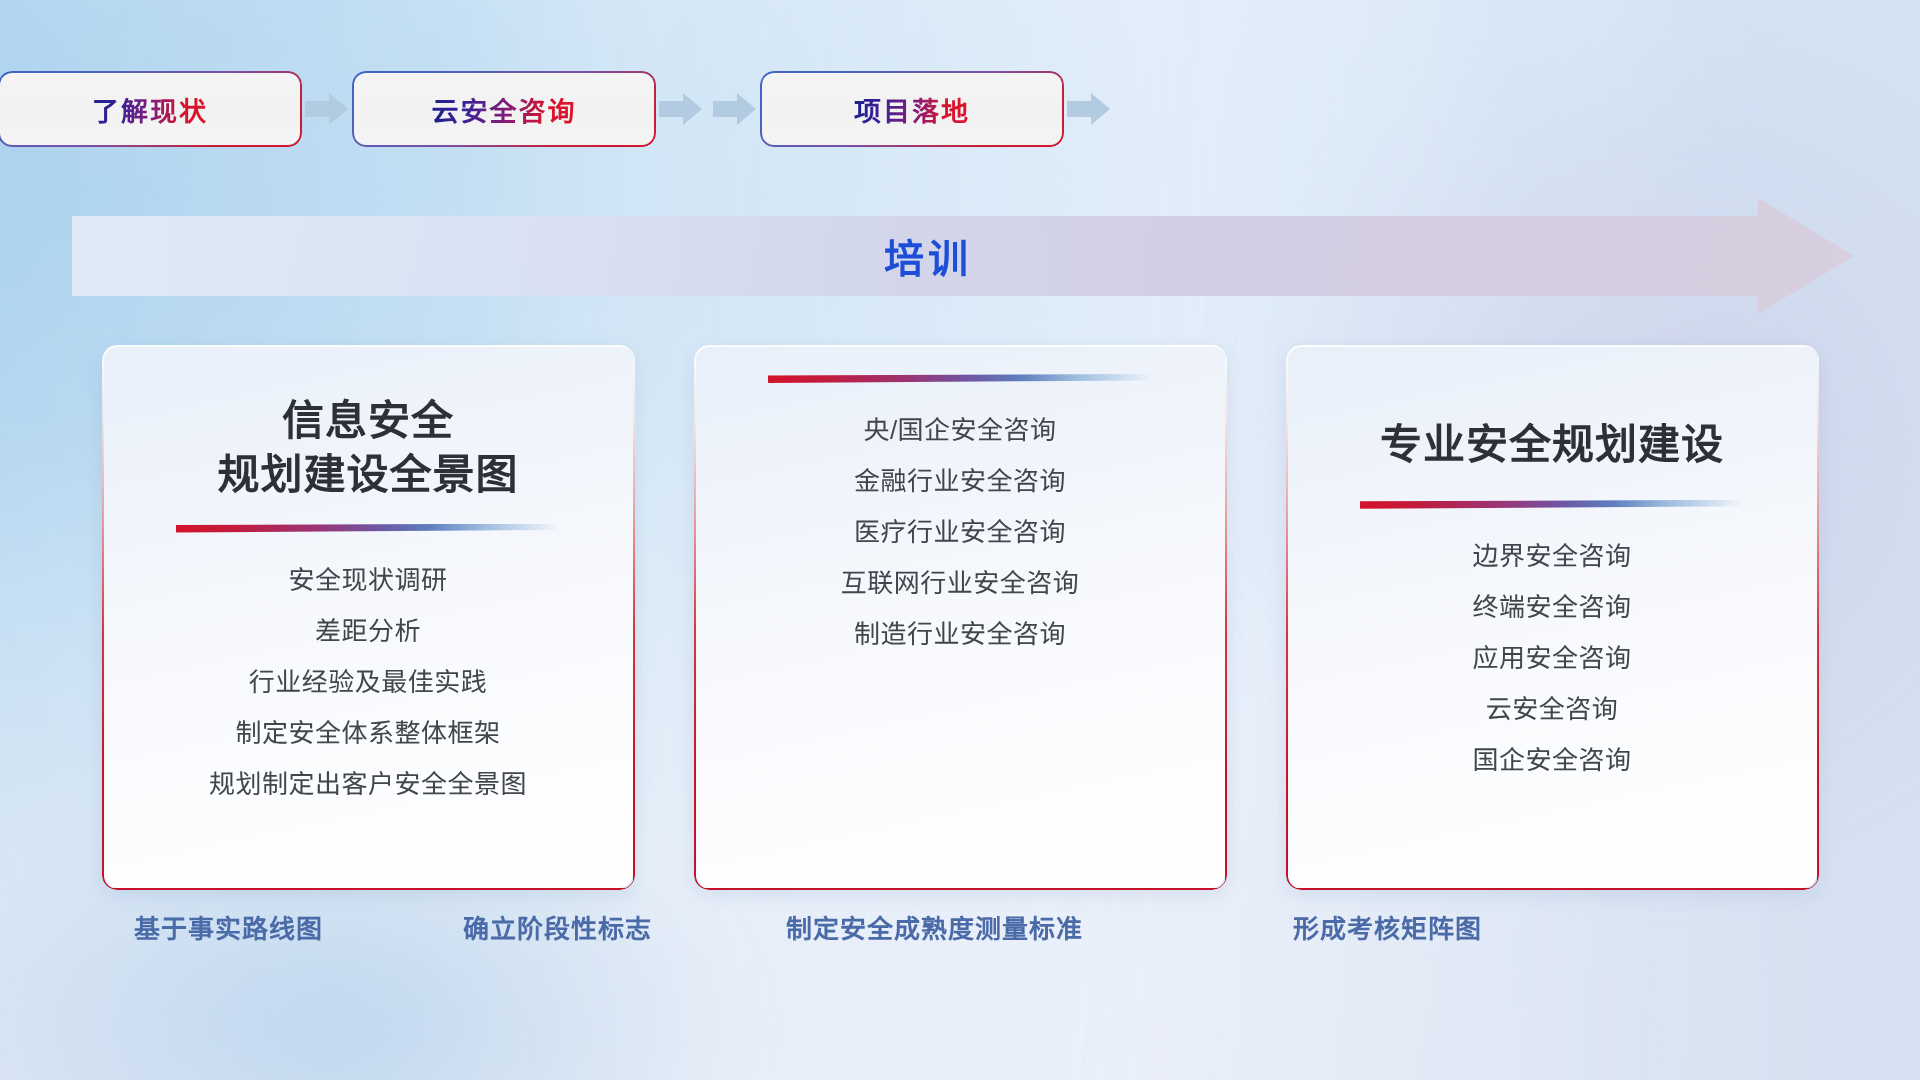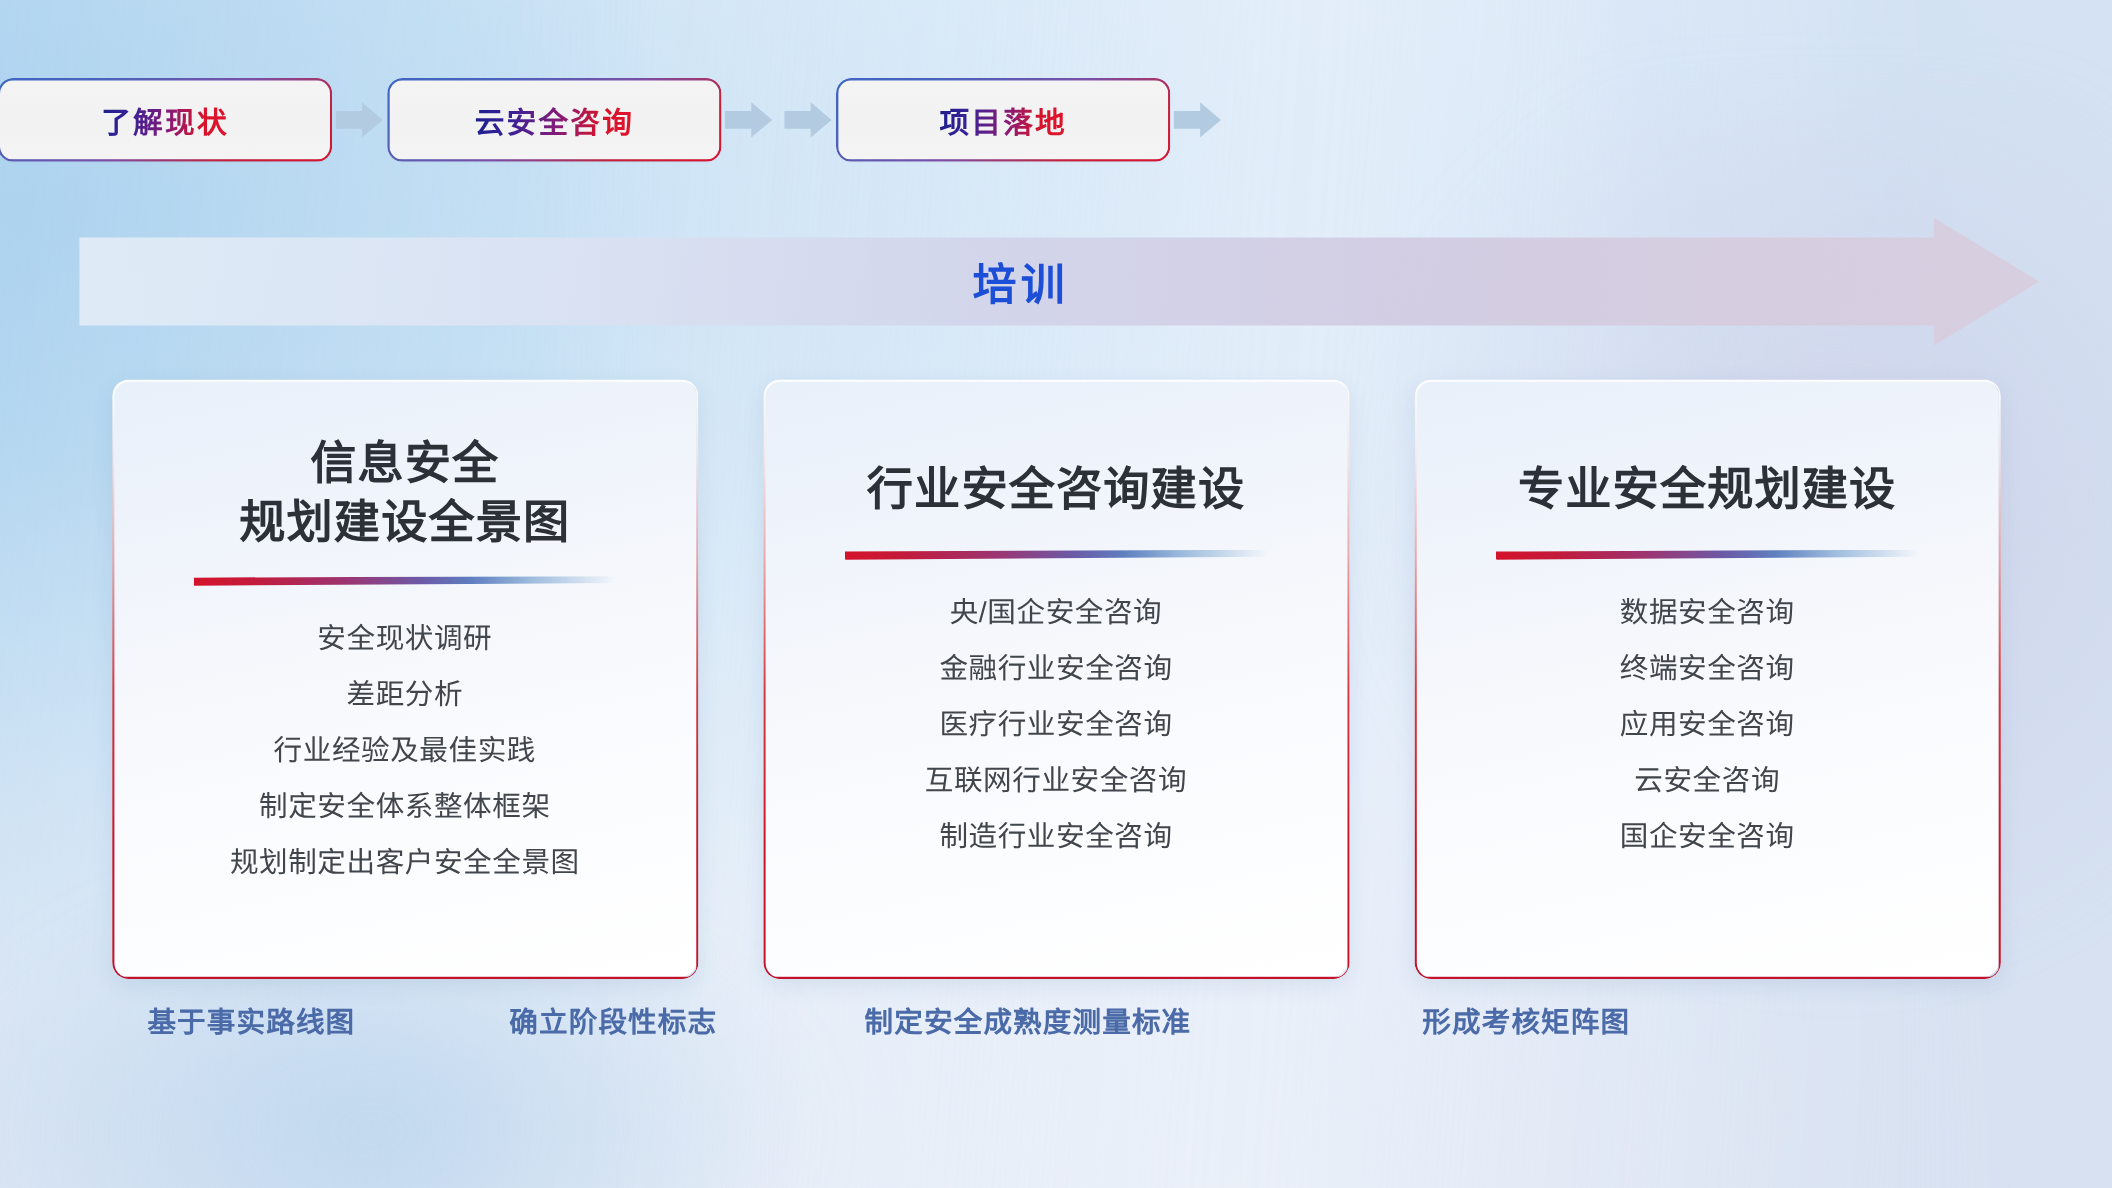--- a/index.html
+++ b/index.html
@@ -219,36 +219,35 @@
     <ul class="card-list">
       <li>安全现状调研</li>
       <li>差距分析</li>
       <li>行业经验及最佳实践</li>
       <li>制定安全体系整体框架</li>
       <li>规划制定出客户安全全景图</li>
     </ul>
   </div>
 
   <div class="card card-2">
-    <div class="card-title">行业安全咨询建设</div>
     <div class="accent-rule"></div>
     <ul class="card-list">
       <li>央/国企安全咨询</li>
       <li>金融行业安全咨询</li>
       <li>医疗行业安全咨询</li>
       <li>互联网行业安全咨询</li>
       <li>制造行业安全咨询</li>
     </ul>
   </div>
 
   <div class="card card-3">
     <div class="card-title">专业安全规划建设</div>
     <div class="accent-rule"></div>
     <ul class="card-list">
-      <li>数据安全咨询</li>
+      <li>边界安全咨询</li>
       <li>终端安全咨询</li>
       <li>应用安全咨询</li>
       <li>云安全咨询</li>
       <li>国企安全咨询</li>
     </ul>
   </div>
 
 </div>
 
 <div id="footer-labels">

